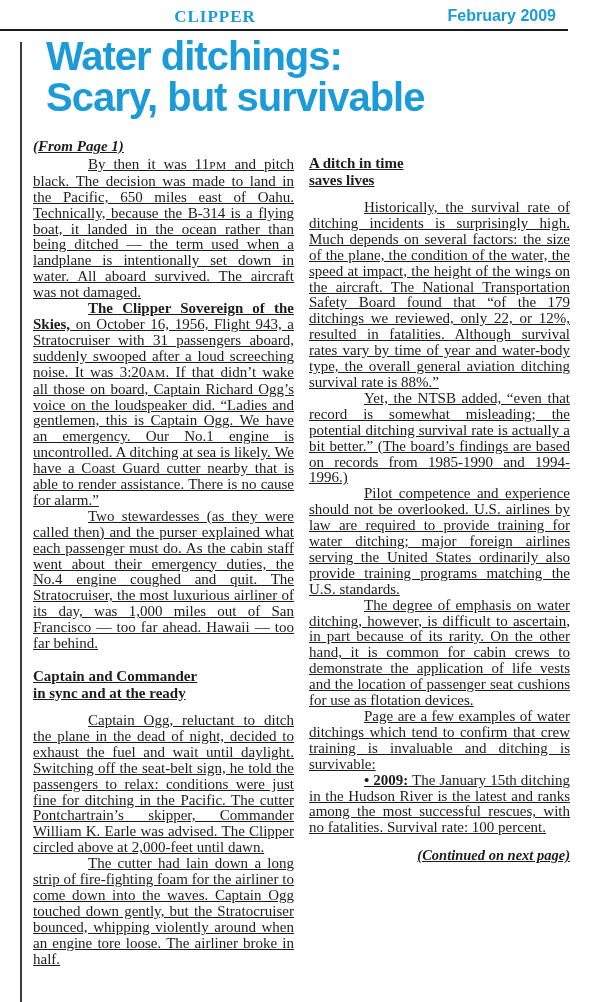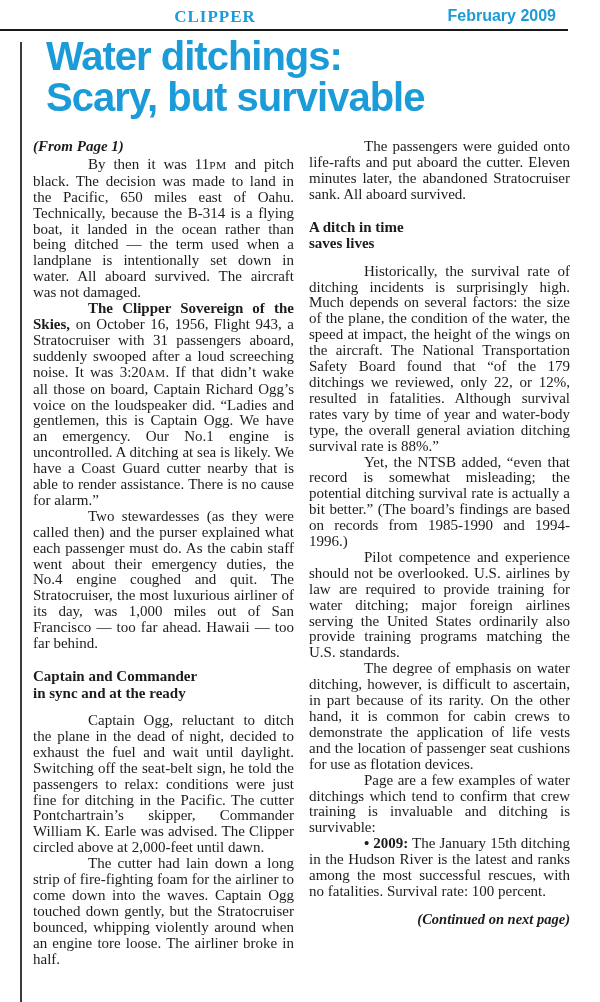--- a/index.html
+++ b/index.html
@@ -44,21 +44,21 @@
     font-family:"Liberation Sans", sans-serif;
     font-weight:bold;
     font-size:40px;line-height:41px;letter-spacing:-1px;
     color:var(--accent);
     white-space:nowrap;
   }
   .columns{
     position:absolute;left:33px;top:139px;width:537px;
     display:flex;gap:15px;
   }
-  .col{width:261px;}
+  .col{width:261px;text-decoration:underline;}
   .col p.para{
     margin:0;
     text-align:justify;
     text-indent:55px;
     font-size:15px;line-height:15.9px;
   }
   .pageref{
     margin:0 0 2px 0;
     font-weight:bold;font-style:italic;
     font-size:15px;line-height:15.9px;
@@ -96,21 +96,20 @@
     <div class="col">
         <p class="pageref">(From Page 1)</p>
         <p class="para"><span>By then it was 11</span><span class="sc">PM</span><span> and pitch black. The decision was made to land in the Pacific, 650 miles east of Oahu. Technically, because the B-314 is a flying boat, it landed in the ocean rather than being ditched — the term used when a landplane is intentionally set down in water. All aboard survived. The aircraft was not damaged.</span></p>
         <p class="para"><span class="b">The Clipper Sovereign of the Skies,</span><span> on October 16, 1956, Flight 943, a Stratocruiser with 31 passengers aboard, suddenly swooped after a loud screeching noise. It was 3:20</span><span class="sc">AM</span><span>. If that didn’t wake all those on board, Captain Richard Ogg’s voice on the loudspeaker did. “Ladies and gentlemen, this is Captain Ogg. We have an emergency. Our No.1 engine is uncontrolled. A ditching at sea is likely. We have a Coast Guard cutter nearby that is able to render assistance. There is no cause for alarm.”</span></p>
         <p class="para"><span>Two stewardesses (as they were called then) and the purser explained what each passenger must do. As the cabin staff went about their emergency duties, the No.4 engine coughed and quit. The Stratocruiser, the most luxurious airliner of its day, was 1,000 miles out of San Francisco — too far ahead. Hawaii — too far behind.</span></p>
         <h3 class="subhead">Captain and Commander<br>in sync and at the ready</h3>
         <p class="para"><span>Captain Ogg, reluctant to ditch the plane in the dead of night, decided to exhaust the fuel and wait until daylight. Switching off the seat-belt sign, he told the passengers to relax: conditions were just fine for ditching in the Pacific. The cutter Pontchartrain’s skipper, Commander William K. Earle was advised. The Clipper circled above at 2,000-feet until dawn.</span></p>
         <p class="para"><span>The cutter had lain down a long strip of fire-fighting foam for the airliner to come down into the waves. Captain Ogg touched down gently, but the Stratocruiser bounced, whipping violently around when an engine tore loose. The airliner broke in half.</span></p>
       </div>
     <div class="col">
-        <p class="para"><span>The passengers were guided onto life-rafts and put aboard the cutter. Eleven minutes later, the abandoned Stratocruiser sank. All aboard survived.</span></p>
         <h3 class="subhead">A ditch in time<br>saves lives</h3>
         <p class="para"><span>Historically, the survival rate of ditching incidents is surprisingly high. Much depends on several factors: the size of the plane, the condition of the water, the speed at impact, the height of the wings on the aircraft. The National Transportation Safety Board found that “of the 179 ditchings we reviewed, only 22, or 12%, resulted in fatalities. Although survival rates vary by time of year and water-body type, the overall general aviation ditching survival rate is 88%.”</span></p>
         <p class="para"><span>Yet, the NTSB added, “even that record is somewhat misleading; the potential ditching survival rate is actually a bit better.” (The board’s findings are based on records from 1985-1990 and 1994-1996.)</span></p>
         <p class="para"><span>Pilot competence and experience should not be overlooked. U.S. airlines by law are required to provide training for water ditching; major foreign airlines serving the United States ordinarily also provide training programs matching the U.S. standards.</span></p>
         <p class="para"><span>The degree of emphasis on water ditching, however, is difficult to ascertain, in part because of its rarity. On the other hand, it is common for cabin crews to demonstrate the application of life vests and the location of passenger seat cushions for use as flotation devices.</span></p>
         <p class="para"><span>Page are a few examples of water ditchings which tend to confirm that crew training is invaluable and ditching is survivable:</span></p>
         <p class="para"><span class="b">• 2009:</span><span> The January 15th ditching in the Hudson River is the latest and ranks among the most successful rescues, with no fatalities. Survival rate: 100 percent.</span></p>
         <p class="continued">(Continued on next page)</p>
       </div>
   </main>

